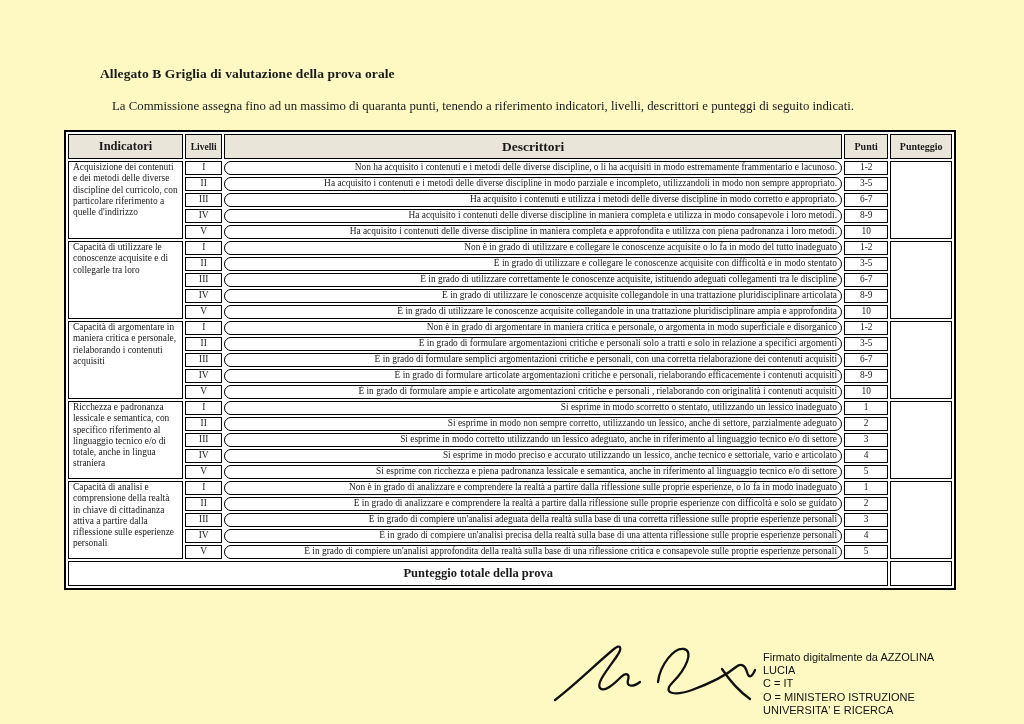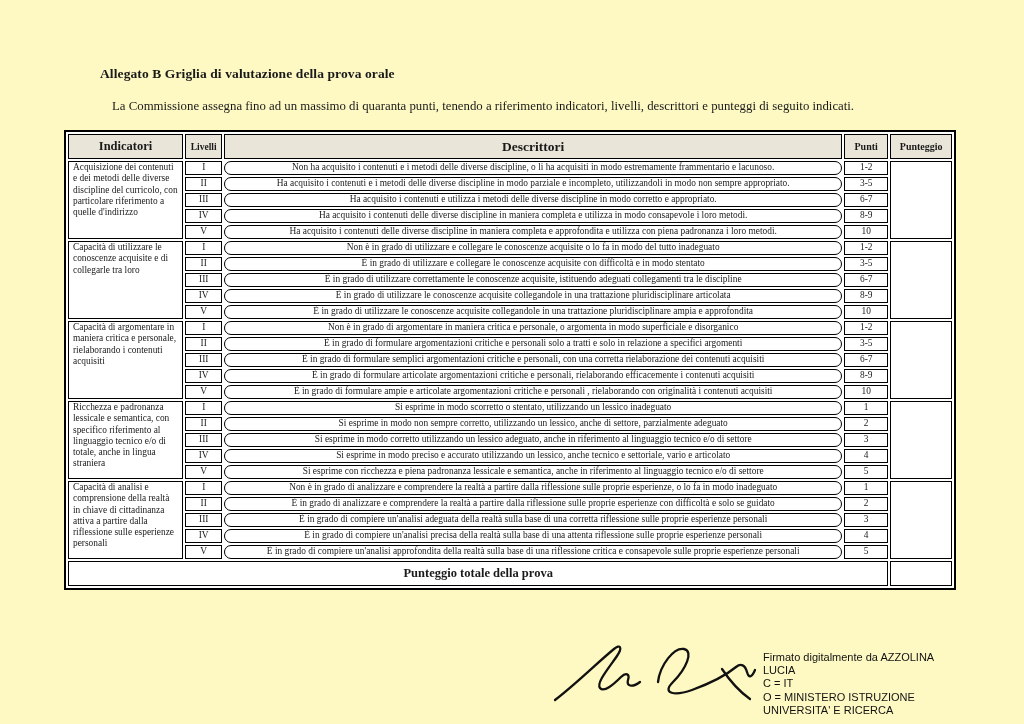--- a/index.html
+++ b/index.html
@@ -49,21 +49,21 @@
     font-size:9.4px;line-height:1.2;
     overflow:hidden;
     box-sizing:border-box;
   }
   td.indicator{
     vertical-align:top;
     font-size:10px;line-height:1.34;
     padding:1px 3px;
   }
   td.level{text-align:center;font-size:9.6px;}
-  td.descriptor{text-align:center;border-radius:7px;}
+  td.descriptor{text-align:right;border-radius:7px;}
   td.punti{text-align:center;font-size:9.6px;}
   td.punteggio{background:#fff;}
   tr.body-row{height:14px;margin-top:48px;}
   tr.total-row td{
     text-align:center;font-weight:bold;font-size:12.5px;
     height:25px;padding:0;
   }
   .signature{
     position:absolute;left:552px;top:636px;width:390px;height:75px;
   }

